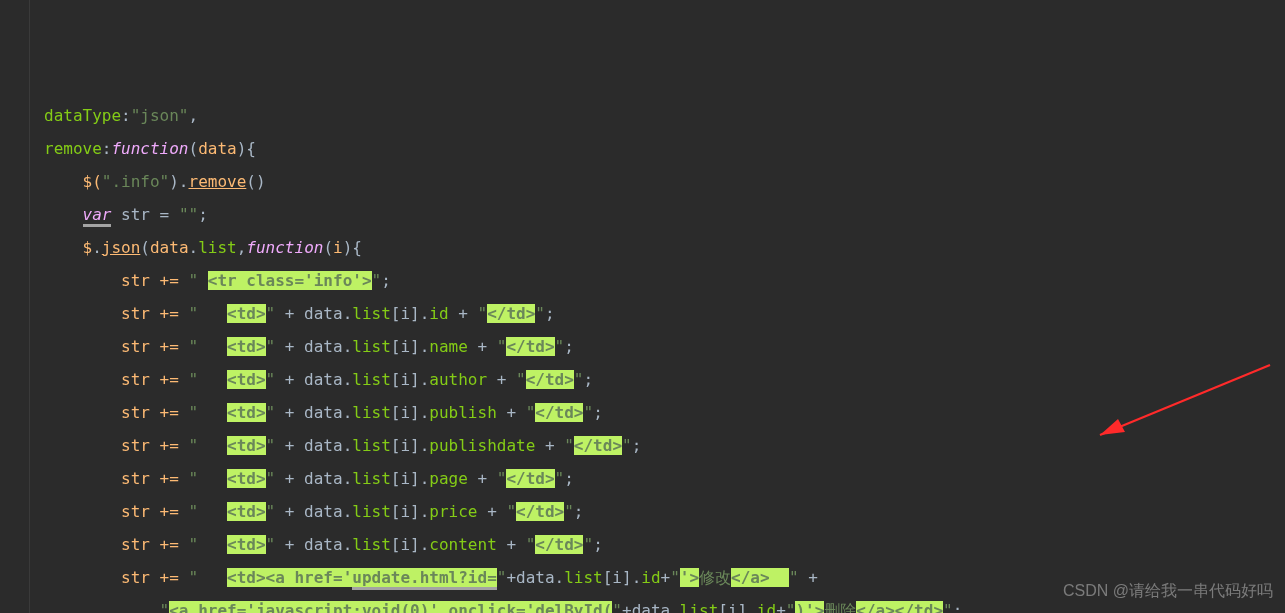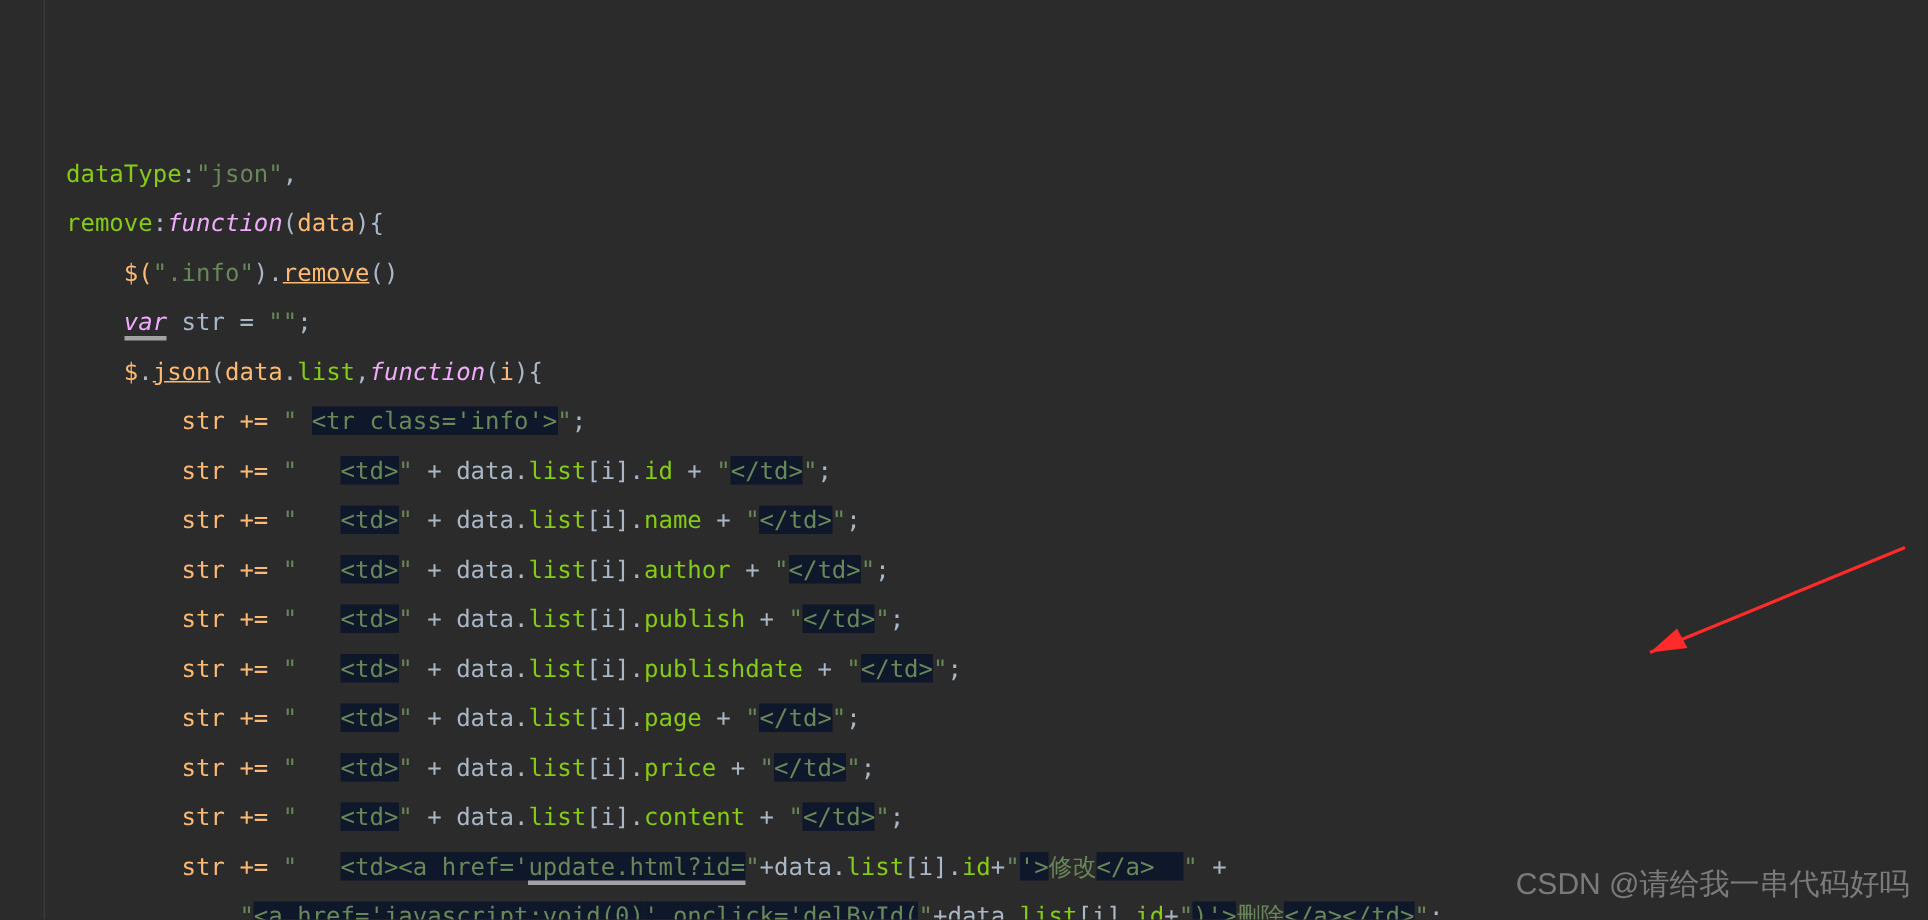--- a/index.html
+++ b/index.html
@@ -29,29 +29,29 @@
     border-right: 1px solid #3a3a3a;
   }
   .line { display:block; position:relative; }
   .kw    { color:#f0abfc;font-style:italic; }
   .func  { color:#fdba74;text-decoration:underline; }
   .prop  { color:#84cc16; }
   .str   { color:#6a8759; }
   .op    { color:#a9b7c6; }
   .ident { color:#fdba74; }
   .paren { color:#a9b7c6; }
-  .hl { background:#0f172a; }
+  .hl { background:#bef264;font-weight:bold; }
   .underline { border-bottom: 3px solid #a3a3a3; }
   .watermark {
     position:absolute;
     right: 12px;
     bottom: 6px;
     color: rgba(220,220,220,0.45);
     font-family: sans-serif;
-    font-size: 20px;
+    font-size: 16px;
     pointer-events:none;
   }
   
   .arrow { position:absolute; pointer-events:none; }
   .arrow line { stroke:#ff2a2a; stroke-width:2.2; }
   .arrow polygon { fill:#ff2a2a; }
 </style>
 </head>
 <body>
 

